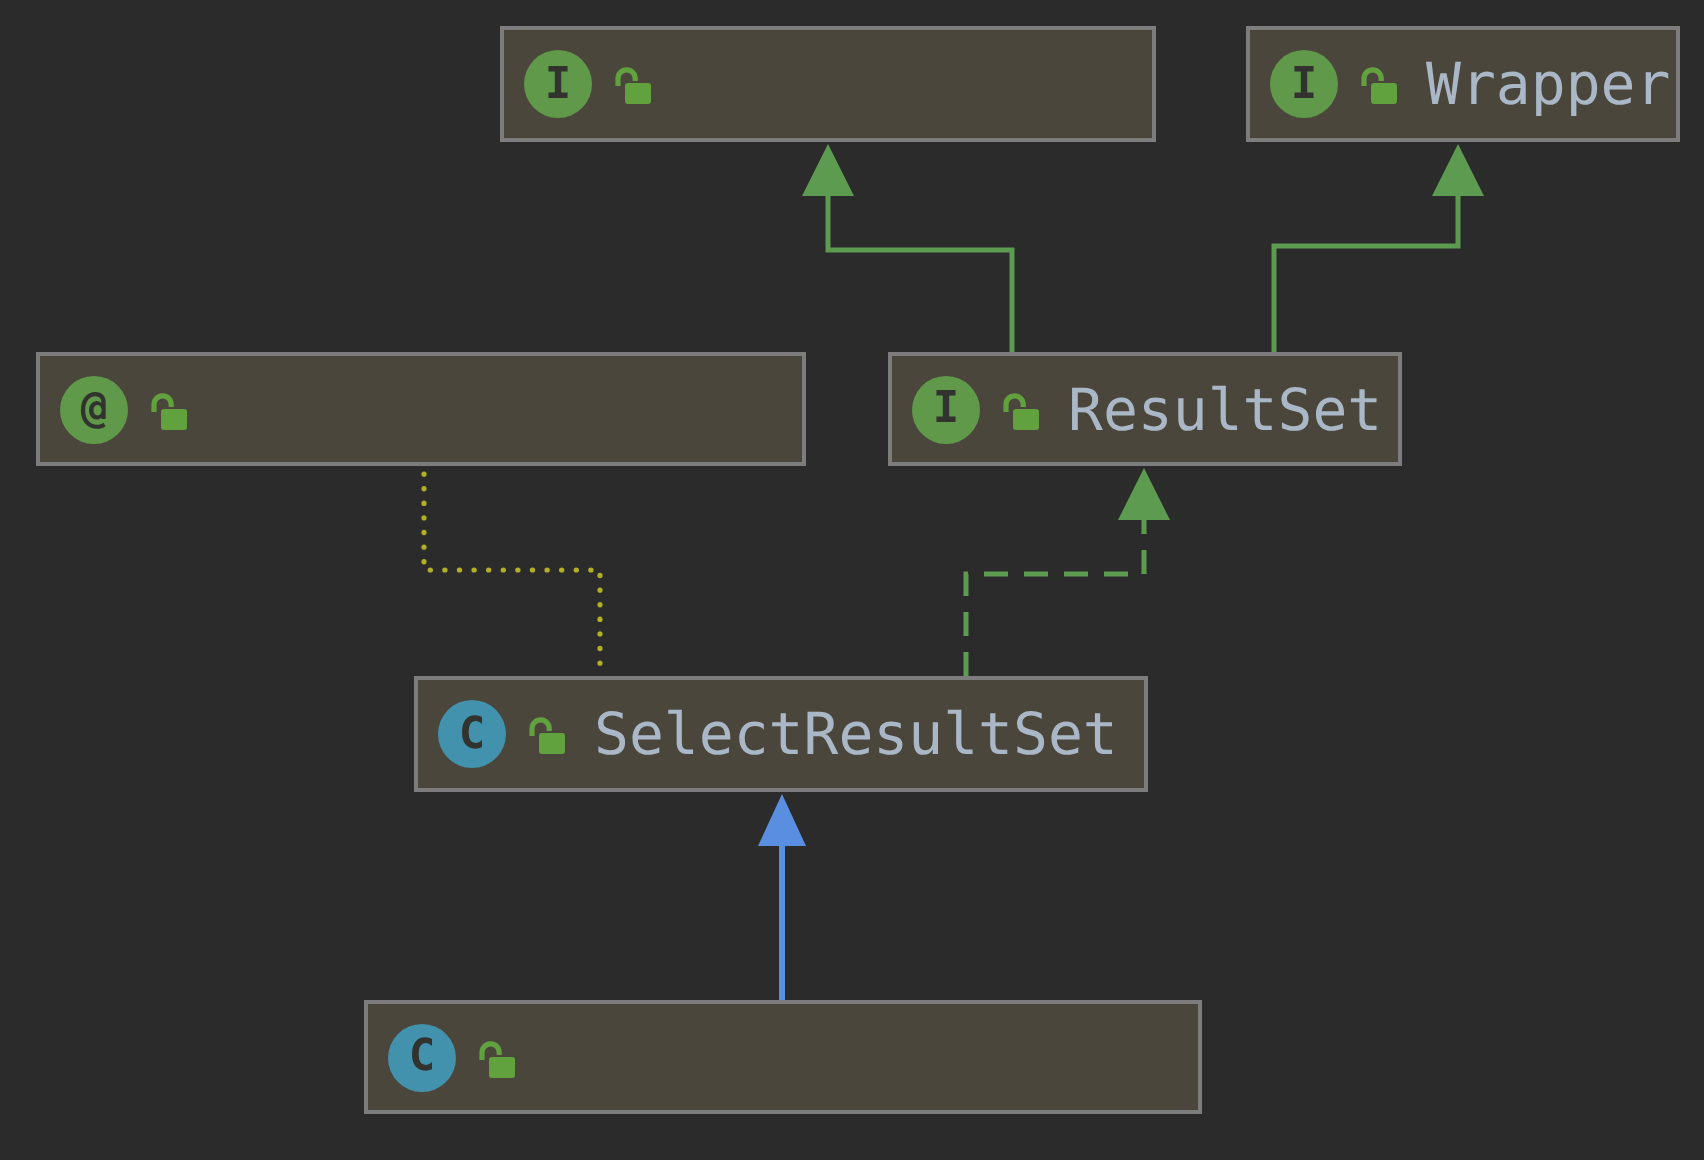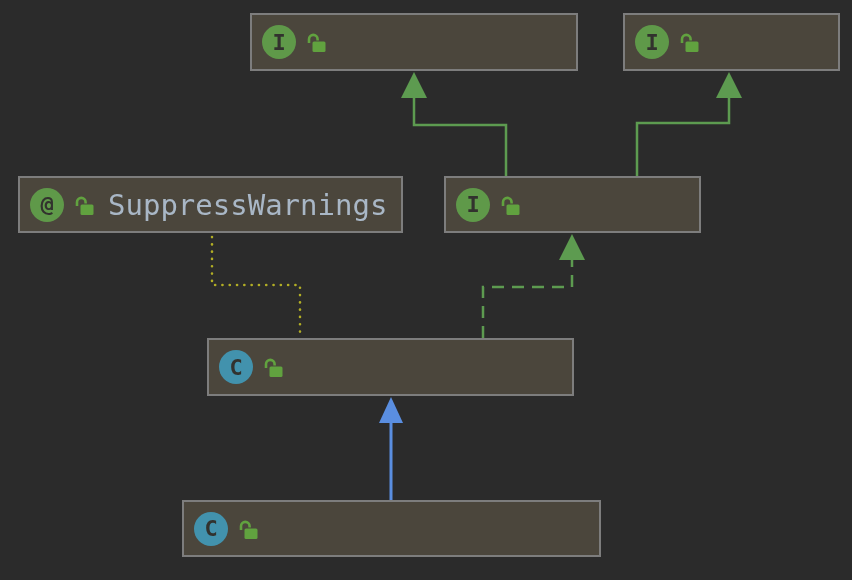--- a/index.html
+++ b/index.html
@@ -113,45 +113,47 @@
       <rect x="7.5" y="10.5" width="13" height="10.5" rx="1.5" fill="#61a23f"></rect>
     </svg>
   </div>
 
   <div class="node" style="left:623px; top:13px; width:217px; height:58px;">
     <span class="badge badge-interface">I</span>
     <svg class="lock" width="22" height="22" viewBox="0 0 22 22">
       <path d="M4 12 V8.2 a4.3 4.3 0 0 1 8.6 0 V9.5" fill="none" stroke="#61a23f" stroke-width="2.6"></path>
       <rect x="7.5" y="10.5" width="13" height="10.5" rx="1.5" fill="#61a23f"></rect>
     </svg>
+    <span class="label">Wrapper</span>
   </div>
 
   <div class="node" style="left:18px; top:176px; width:385px; height:57px;">
     <span class="badge badge-annotation">@</span>
     <svg class="lock" width="22" height="22" viewBox="0 0 22 22">
       <path d="M4 12 V8.2 a4.3 4.3 0 0 1 8.6 0 V9.5" fill="none" stroke="#61a23f" stroke-width="2.6"></path>
       <rect x="7.5" y="10.5" width="13" height="10.5" rx="1.5" fill="#61a23f"></rect>
     </svg>
-    <span class="label">SuppressWarnings</span>
   </div>
 
   <div class="node" style="left:444px; top:176px; width:257px; height:57px;">
     <span class="badge badge-interface">I</span>
     <svg class="lock" width="22" height="22" viewBox="0 0 22 22">
       <path d="M4 12 V8.2 a4.3 4.3 0 0 1 8.6 0 V9.5" fill="none" stroke="#61a23f" stroke-width="2.6"></path>
       <rect x="7.5" y="10.5" width="13" height="10.5" rx="1.5" fill="#61a23f"></rect>
     </svg>
+    <span class="label">ResultSet</span>
   </div>
 
   <div class="node" style="left:207px; top:338px; width:367px; height:58px;">
     <span class="badge badge-class">C</span>
     <svg class="lock" width="22" height="22" viewBox="0 0 22 22">
       <path d="M4 12 V8.2 a4.3 4.3 0 0 1 8.6 0 V9.5" fill="none" stroke="#61a23f" stroke-width="2.6"></path>
       <rect x="7.5" y="10.5" width="13" height="10.5" rx="1.5" fill="#61a23f"></rect>
     </svg>
+    <span class="label">SelectResultSet</span>
   </div>
 
   <div class="node" style="left:182px; top:500px; width:419px; height:57px;">
     <span class="badge badge-class">C</span>
     <svg class="lock" width="22" height="22" viewBox="0 0 22 22">
       <path d="M4 12 V8.2 a4.3 4.3 0 0 1 8.6 0 V9.5" fill="none" stroke="#61a23f" stroke-width="2.6"></path>
       <rect x="7.5" y="10.5" width="13" height="10.5" rx="1.5" fill="#61a23f"></rect>
     </svg>
   </div>
 

